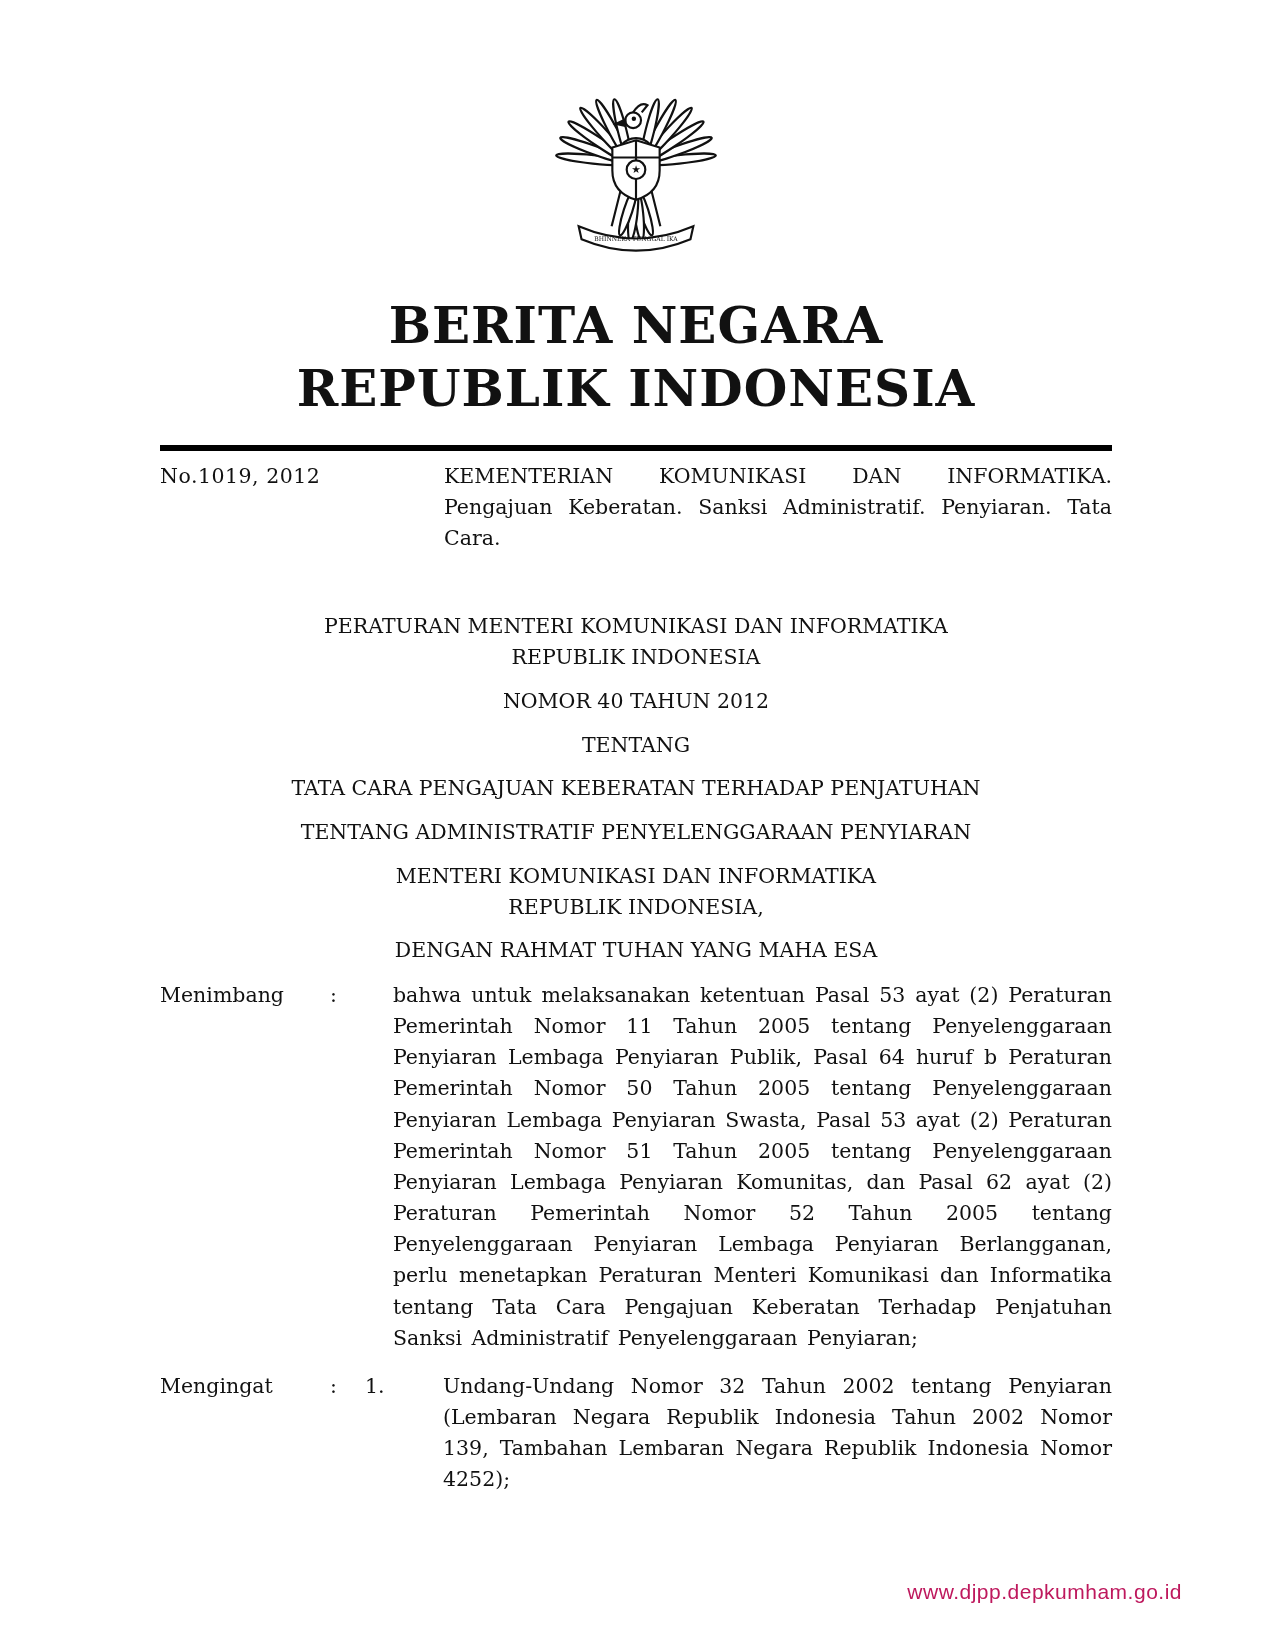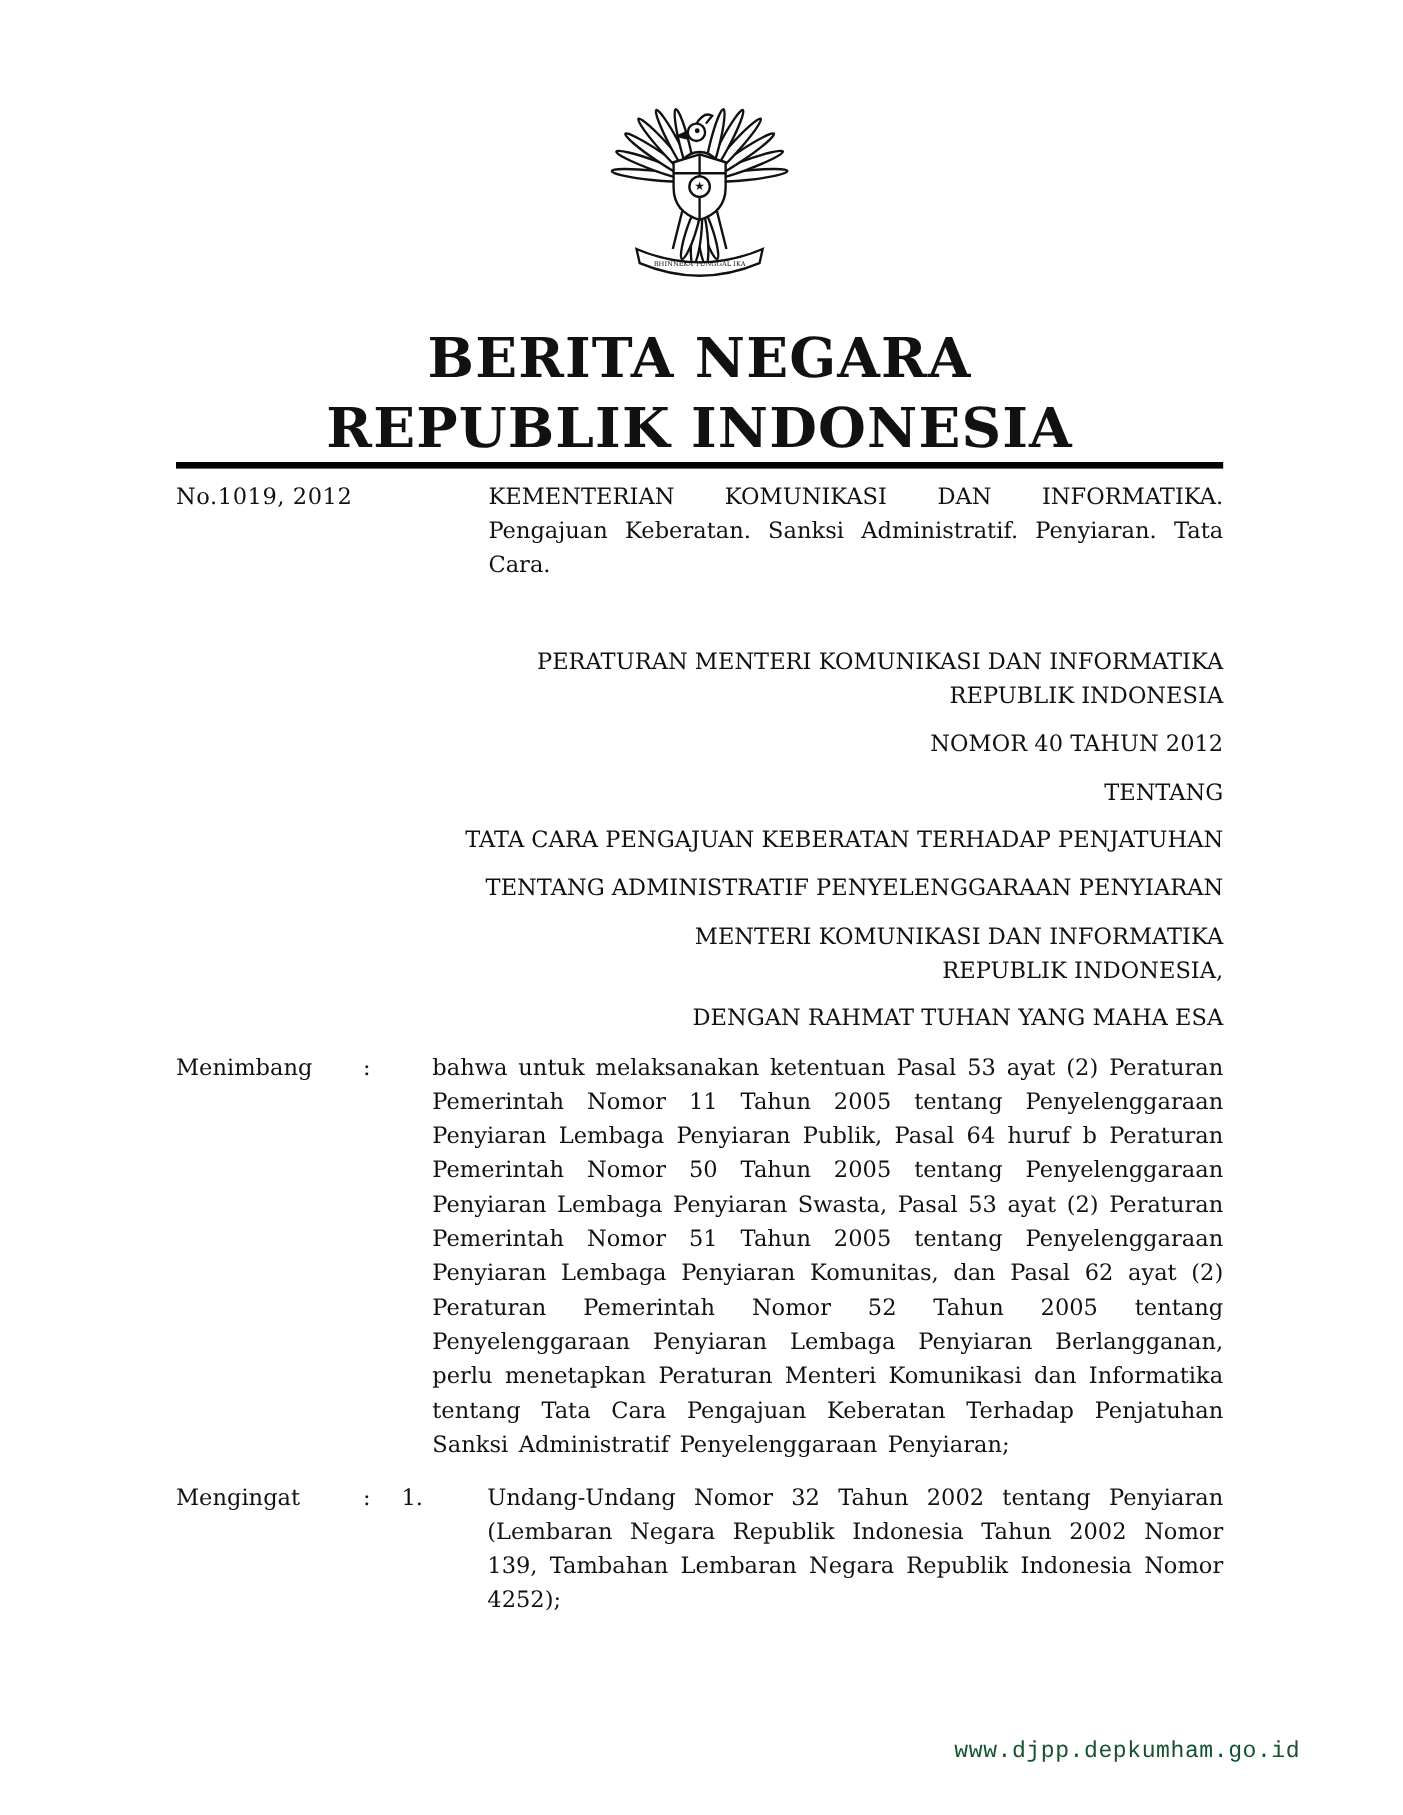--- a/index.html
+++ b/index.html
@@ -25,21 +25,21 @@
   .emblem-wrap svg { display: inline-block; }
 
   
   .masthead {
     text-align: center;
     font-weight: 700;
     font-size: 50px;
     line-height: 1.26;
     letter-spacing: 1px;
     border-bottom: 6px solid #000000;
-    padding-bottom: 0;
+    padding-bottom: 25px;
   }
   .meta-row {
     display: grid;
     grid-template-columns: 284px 1fr;
     margin-top: 10px;
     font-size: 20.5px;
     line-height: 1.5;
   }
   .meta-number { letter-spacing: 0.5px; }
   .meta-subject {
@@ -48,21 +48,21 @@
     word-spacing: 2px;
   }
 
   
   .title-block {
     margin-top: 58px;
     text-align: center;
     font-size: 20.5px;
     line-height: 1.5;
   }
-  .title-line { margin-bottom: 13px; text-align: right; }
+  .title-line { margin-bottom: 13px; }
   .preline { white-space: pre-line; }
 
   
   .preamble { margin-top: 14px; font-size: 20.5px; line-height: 1.52; }
   .clause {
     display: grid;
     grid-template-columns: 170px 35px 1fr;
     margin-bottom: 17px;
   }
   .clause-text {
@@ -74,23 +74,23 @@
   .numbered-item {
     display: grid;
     grid-template-columns: 50px 1fr;
   }
 
   
   .footer-url {
     position: absolute;
     right: 93px;
     bottom: 46px;
-    font-family: Liberation Mono, monospace;
+    font-family: Liberation Sans, sans-serif;
     font-size: 21px;
-    color: #14532d;
+    color: #be185d;
     letter-spacing: 0.5px;
   }
 </style>
 </head>
 <body>
 
 <div class="page">
 
   <div class="emblem-wrap">
     <svg width="172" height="182" viewBox="0 0 240 252">

